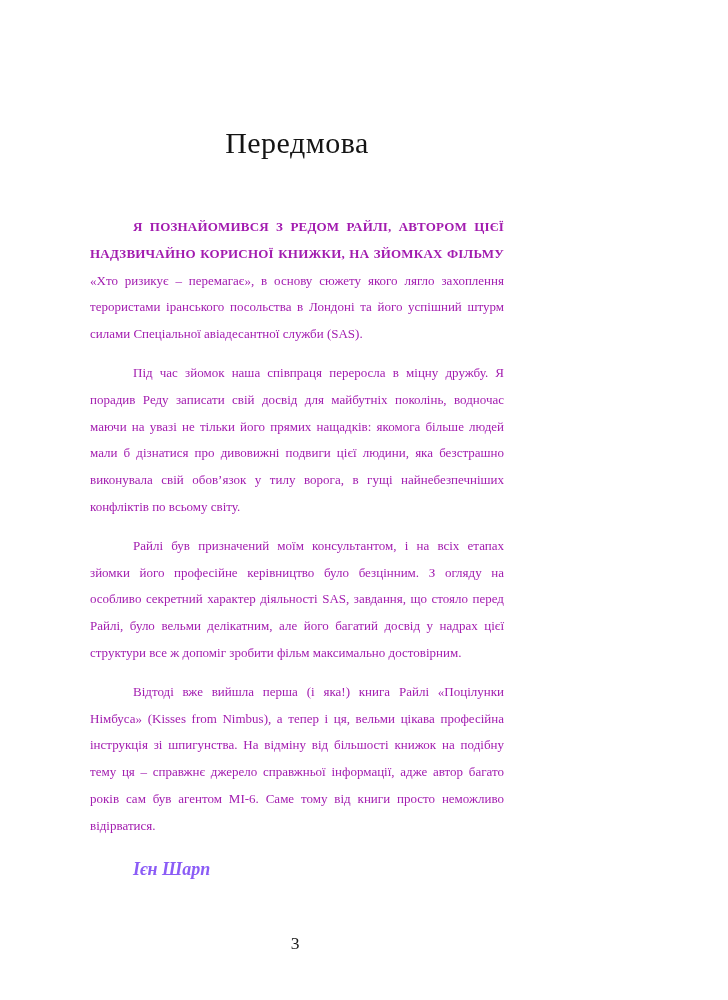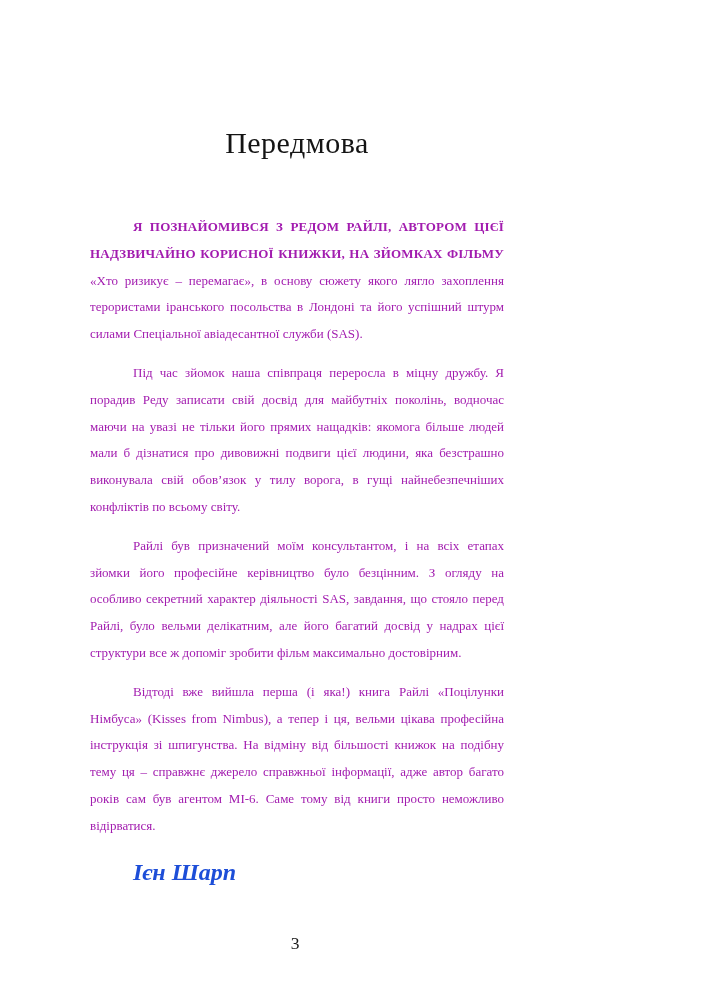--- a/index.html
+++ b/index.html
@@ -32,26 +32,26 @@
     text-align: justify;
     text-indent: 43px;
     margin-bottom: 12px;
     color: #a21caf;
   }
   .lead-caps {
     font-weight: bold;
     letter-spacing: 0.2px;
   }
   .signature {
-    font-size: 24px;
+    font-size: 18px;
     font-weight: bold;
     font-style: italic;
     margin-top: 19px;
     padding-left: 43px;
-    color: #1d4ed8;
+    color: #8b5cf6;
   }
   .folio {
     position: absolute;
     bottom: 46px;
     left: 0;
     width: 100%;
     text-align: center;
     font-size: 17.5px;
     color: #1a1a1a;
   }

